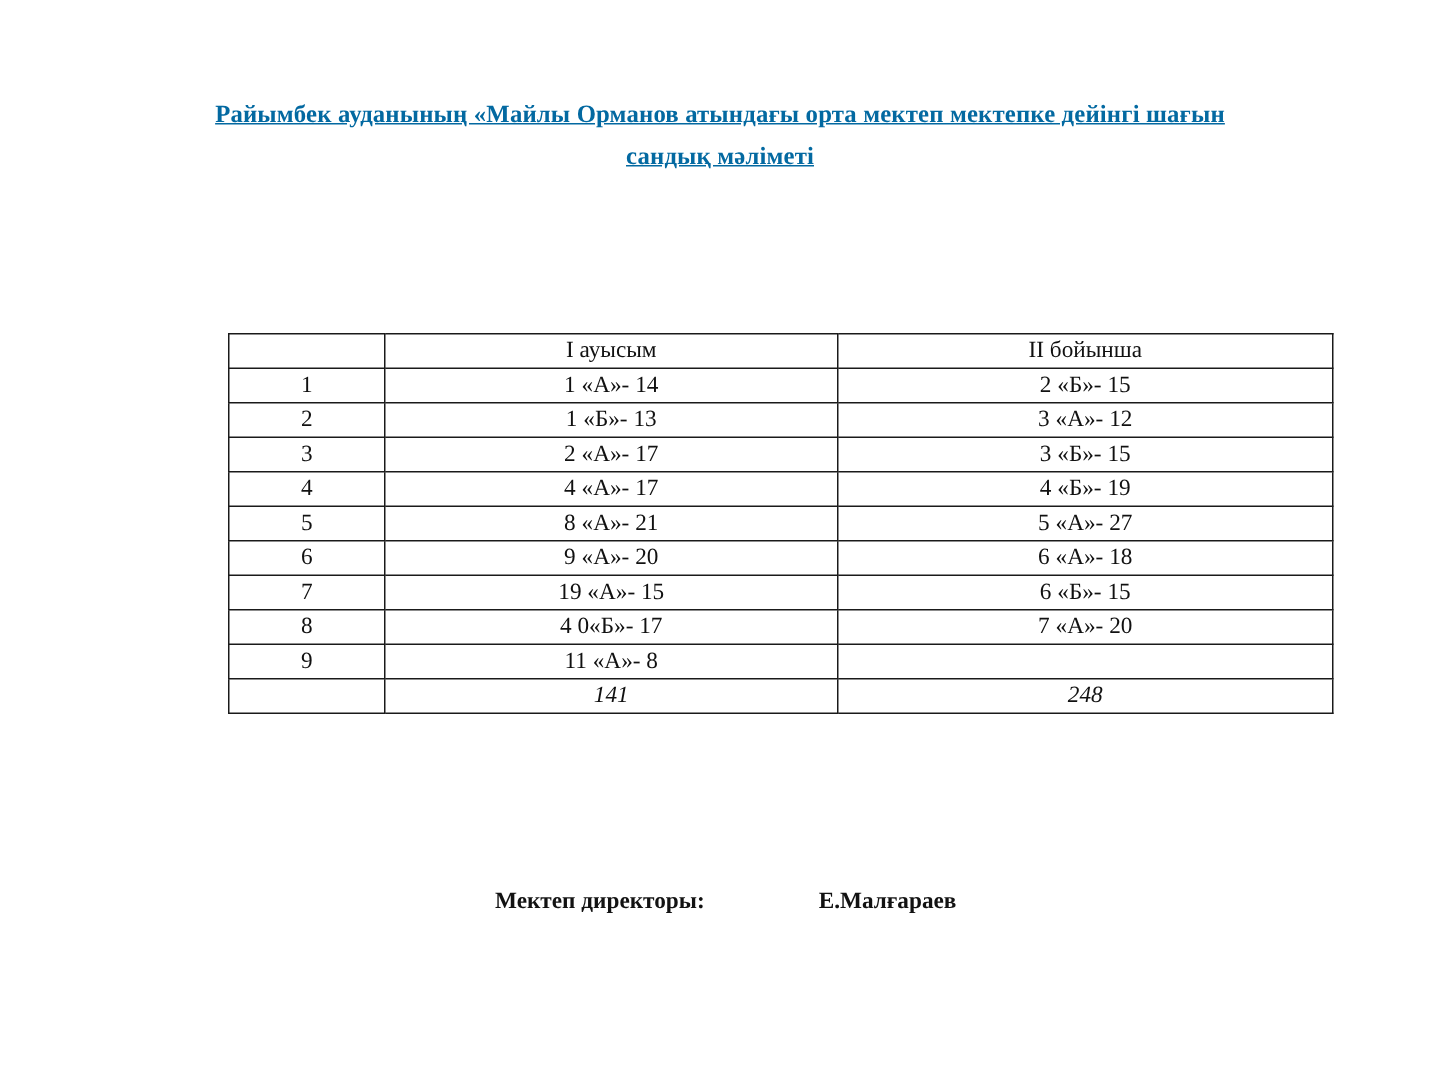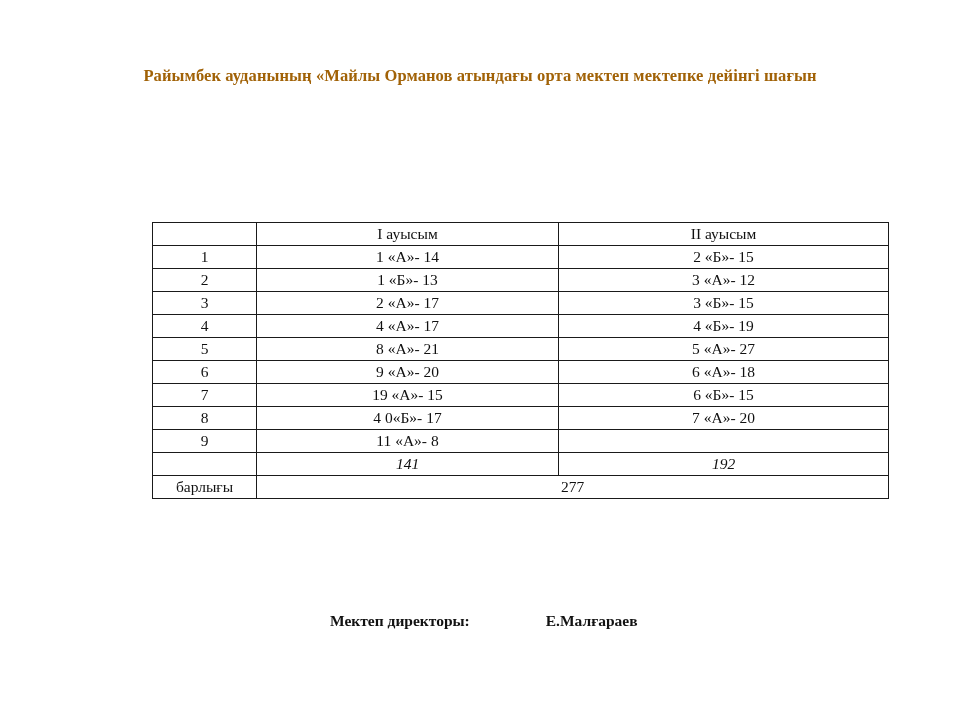--- a/index.html
+++ b/index.html
@@ -21,21 +21,22 @@
   .doc-title {
     position: absolute;
     left: 70px;
     top: 62px;
     width: 820px;
     text-align: center;
     font-size: 16.5px;
     font-weight: bold;
     line-height: 1.72;
     letter-spacing: 0.1px;
-    color: #a16207;
+    color: #0369a1;
+    text-decoration: underline;
   }
 
   
   .table-wrap {
     position: absolute;
     left: 152px;
     top: 222px;
     width: 736px;
   }
   table.shift-table {
@@ -88,49 +89,49 @@
   .signature-row {
     position: absolute;
     left: 330px;
     top: 592px;
     width: 420px;
     font-size: 15.5px;
     font-weight: bold;
     color: #121212;
     display: flex;
     align-items: baseline;
-    margin-top: 20px;
   }
   .sig-role {
     white-space: nowrap;
   }
   .sig-name {
     margin-left: 76px;
     white-space: nowrap;
   }
 </style>
 </head>
 <body>
 
 <div class="doc-title">
   <div>Райымбек ауданының  «Майлы Орманов атындағы орта мектеп мектепке дейінгі шағын</div>
+  <div>сандық мәліметі</div>
 </div>
 
 <div class="table-wrap">
   <table class="shift-table">
     <colgroup>
       <col class="c-idx">
       <col class="c-one">
       <col class="c-two">
     </colgroup>
     <thead>
       <tr>
         <td class="hdr-cell empty-cell"></td>
         <td class="hdr-cell">I ауысым</td>
-        <td class="hdr-cell">II ауысым</td>
+        <td class="hdr-cell">II бойынша</td>
       </tr>
     </thead>
     <tbody>
       <tr>
         <td class="idx-cell">1</td>
         <td>1 «А»- 14</td>
         <td>2 «Б»- 15</td>
       </tr>
       <tr>
         <td class="idx-cell">2</td>
@@ -168,25 +169,21 @@
         <td>7 «А»- 20</td>
       </tr>
       <tr>
         <td class="idx-cell">9</td>
         <td>11 «А»- 8</td>
         <td class="empty-cell"></td>
       </tr>
       <tr>
         <td class="empty-cell"></td>
         <td class="total-cell">141</td>
-        <td class="total-cell">192</td>
-      </tr>
-      <tr>
-        <td class="grand-label">барлығы</td>
-        <td class="grand-value" colspan="2">277</td>
+        <td class="total-cell">248</td>
       </tr>
     </tbody>
   </table>
 </div>
 
 <div class="signature-row">
   <span class="sig-role">Мектеп директоры:</span>
   <span class="sig-name">Е.Малғараев</span>
 </div>
 

